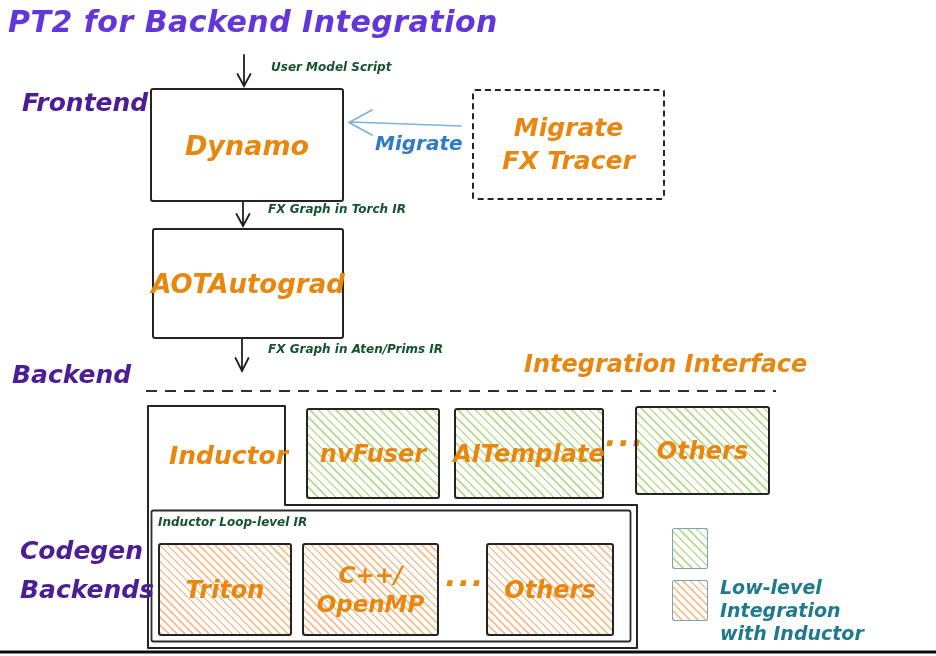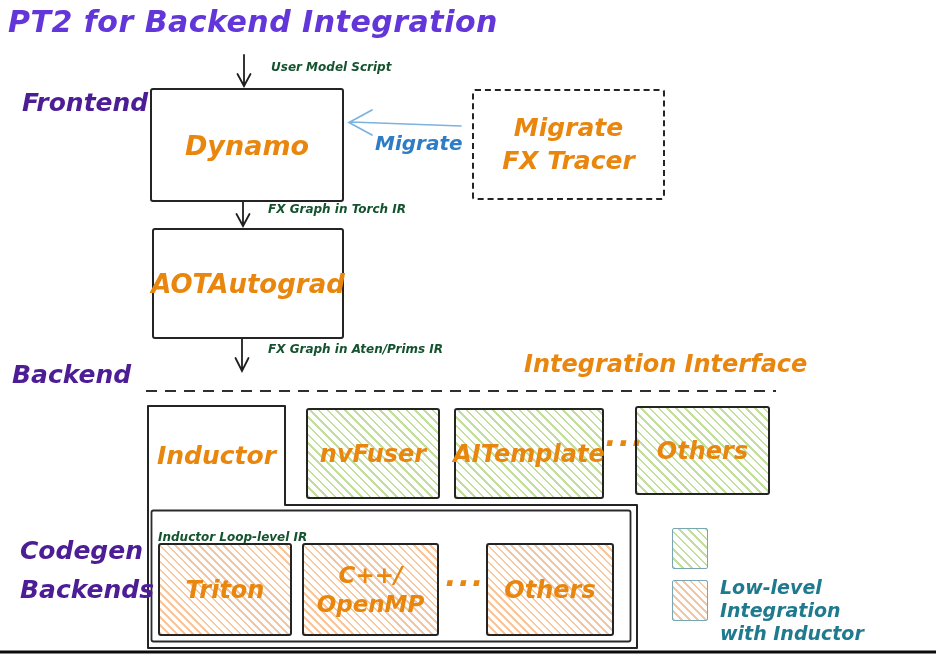--- a/index.html
+++ b/index.html
@@ -15,21 +15,21 @@
   .black-lbl{color:#4c1d95;font-weight:bold;font-size:25px;line-height:1.55;}
   .purple-lbl{color:#14532d;font-weight:bold;font-size:12px;}
   .migrate-lbl{color:#2e7bc6;font-weight:bold;font-size:20px;}
   .orange-lbl{color:#e8860e;font-weight:bold;margin-left:8px;}
   .box{
     position:absolute;border:2px solid #242424;border-radius:3px;background:#fff;
     display:flex;flex-direction:column;align-items:center;justify-content:center;
     text-align:center;color:#e8860e;font-weight:bold;
   }
   .box.dashed{border-style:dashed;}
-  .box.noborder{border:none;background:transparent;}
+  .box.noborder{border:none;background:transparent;margin-left:12px;}
   .hatch-green{
     background:repeating-linear-gradient(45deg,
       rgba(132,190,60,.5) 0px, rgba(132,190,60,.5) 1.8px,
       rgba(255,255,255,0) 1.8px, rgba(255,255,255,0) 6.2px);
   }
   .hatch-orange{
     background:repeating-linear-gradient(45deg,
       rgba(236,130,40,.45) 0px, rgba(236,130,40,.45) 1.8px,
       rgba(255,255,255,0) 1.8px, rgba(255,255,255,0) 5.6px);
   }
@@ -100,21 +100,21 @@
   <div class="box hatch-green" style="left:454px;top:408px;width:146px;height:87px;font-size:24px;">
     <span>AITemplate</span>
   </div>
 
   <div class="abs dots" style="left:604px;top:426px;">···</div>
 
   <div class="box hatch-green" style="left:635px;top:406px;width:131px;height:85px;font-size:24px;">
     <span>Others</span>
   </div>
 
-  <div class="abs purple-lbl" style="left:158px;top:530px;">Inductor Loop-level IR</div>
+  <div class="abs purple-lbl" style="left:158px;top:515px;">Inductor Loop-level IR</div>
 
   <div class="box hatch-orange" style="left:158px;top:543px;width:130px;height:89px;font-size:24px;">
     <span>Triton</span>
   </div>
 
   <div class="box hatch-orange" style="left:302px;top:543px;width:133px;height:89px;font-size:23px;line-height:1.25;">
     <div>C++/</div>
     <div>OpenMP</div>
   </div>
 

